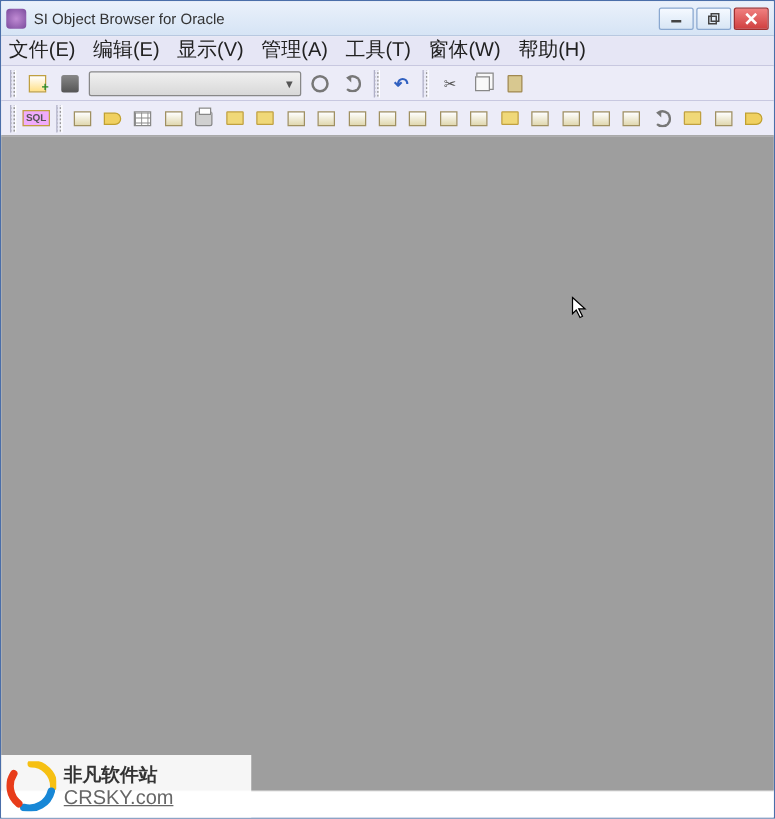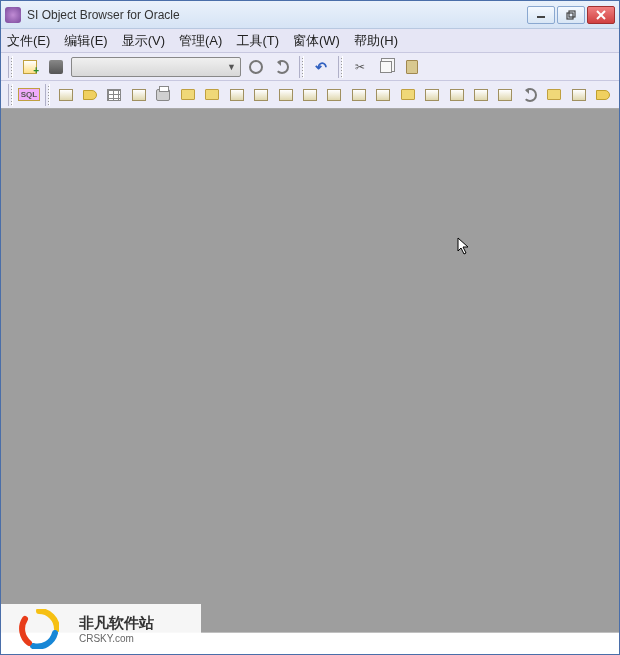--- a/index.html
+++ b/index.html
@@ -8,40 +8,40 @@
 .window { width: 620px; height: 655px; border: 1px solid #4a6ea9; display: flex; flex-direction: column; }
 
 .titlebar { height: 28px; background: linear-gradient(#eaf1fb, #d6e4f5); display: flex; align-items: center; padding: 0 4px; border-bottom: 1px solid #b8c8e0; justify-content: flex-end; }
 .titlebar .app-icon { width: 16px; height: 16px; background: radial-gradient(circle, #c08bd4, #7a4a9c); border-radius: 3px; margin-right: 6px; position: relative; }
 .titlebar .title { flex: 1; font-size: 12px; color: #333; }
 .win-controls { display: flex; gap: 2px; }
 .win-btn { width: 28px; height: 18px; border: 1px solid #8aa8d0; background: linear-gradient(#f5f9ff,#d8e6f5); border-radius: 2px; display: flex; align-items: center; justify-content: center; font-size: 10px; color: #444; cursor: pointer; }
 .win-btn.close { background: linear-gradient(#f08080,#d04040); border-color: #a03030; color: #fff; font-weight: bold; }
 
 .menubar { height: 24px; background: #e6e6f5; display: flex; align-items: center; padding: 0 6px; gap: 14px; border-bottom: 1px solid #c8c8e0; }
-.menu-item { font-size: 13px; color: #222; cursor: pointer; }
+.menu-item { font-size: 16px; color: #222; cursor: pointer; }
 
 .toolbar { height: 28px; background: #ececf8; display: flex; align-items: center; padding: 2px 5px; gap: 4px; border-bottom: 1px solid #c8c8e0; }
 .tool-sep { width: 5px; height: 22px; border-left: 1px solid #b0b0c8; border-right: 1px solid #fff; margin: 0 2px; background-image: radial-gradient(#999 1px, transparent 1px); background-size: 3px 3px; background-position: 1px 1px; }
 .tool-btn { width: 22px; height: 22px; display: flex; align-items: center; justify-content: center; border: 1px solid transparent; border-radius: 2px; cursor: pointer; }
 
 .dropdown { height: 20px; width: 170px; background: linear-gradient(#f0f0f0,#d8d8d8); border: 1px solid #888; border-radius: 2px; display: flex; align-items: center; padding: 0 4px; font-size: 11px; color: #555; justify-content: flex-end; }
 .dropdown-arrow { font-size: 9px; color: #555; }
 
 .toolbar2 { height: 28px; background: #ececf8; display: flex; align-items: center; padding: 2px 5px; gap: 3px; border-bottom: 1px solid #aaa; }
 .toolbar2 .tool-btn { width: 22px; height: 22px; }
 
 .workspace { flex: 1; background: #9e9e9e; position: relative; }
 
 .statusbar { height: 22px; background: #fff; border-top: 1px solid #c0c0c0; }
 
-.watermark { position: absolute; left: 1px; bottom: 1px; width: 200px; height: 50px; display: flex; align-items: center; gap: 20px; z-index: 10; background: rgba(255,255,255,0.9); padding: 2px 18px; }
+.watermark { position: absolute; left: 1px; bottom: 1px; width: 200px; height: 50px; display: flex; align-items: center; gap: 6px; z-index: 10; background: rgba(255,255,255,0.9); padding: 2px 4px; }
 .wm-logo { width: 40px; height: 40px; position: relative; }
 .wm-text1 { font-size: 15px; color: #333; font-weight: bold; }
-.wm-text2 { font-size: 10px; color: #666; font-family: Arial; }
+.wm-text2 { font-size: 16px; color: #666; font-family: Arial; text-decoration: underline; }
 
 .cursor { position: absolute; left: 456px; top: 128px; width: 16px; height: 20px; pointer-events: none; }
 
 
 .ic { display: inline-block; width: 14px; height: 14px; }
 .ic-newdb { background: linear-gradient(#fff,#ffe088); border: 1px solid #c0a040; position: relative; }
 .ic-newdb::after { content:"+"; position:absolute; right:-3px; bottom:-3px; color:#2a8a2a; font-size:10px; font-weight:bold; }
 .ic-cyl { background: linear-gradient(#888,#555); border-radius: 2px; }
 .ic-circ { width:14px; height:14px; border: 2px solid #777; border-radius:50%; }
 .ic-refresh { width:14px; height:14px; border: 2px solid #777; border-radius:50%; border-left-color:transparent; position:relative; }

